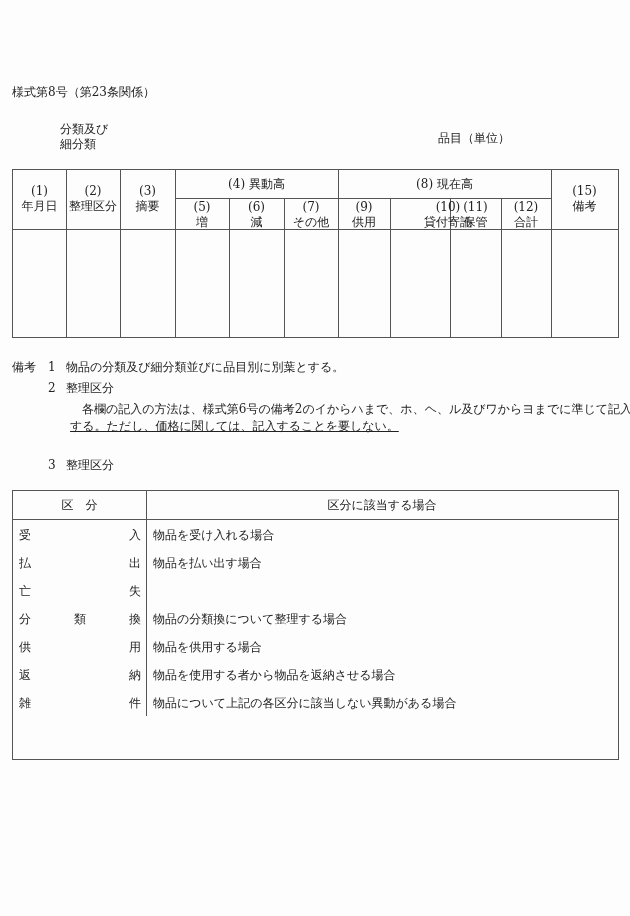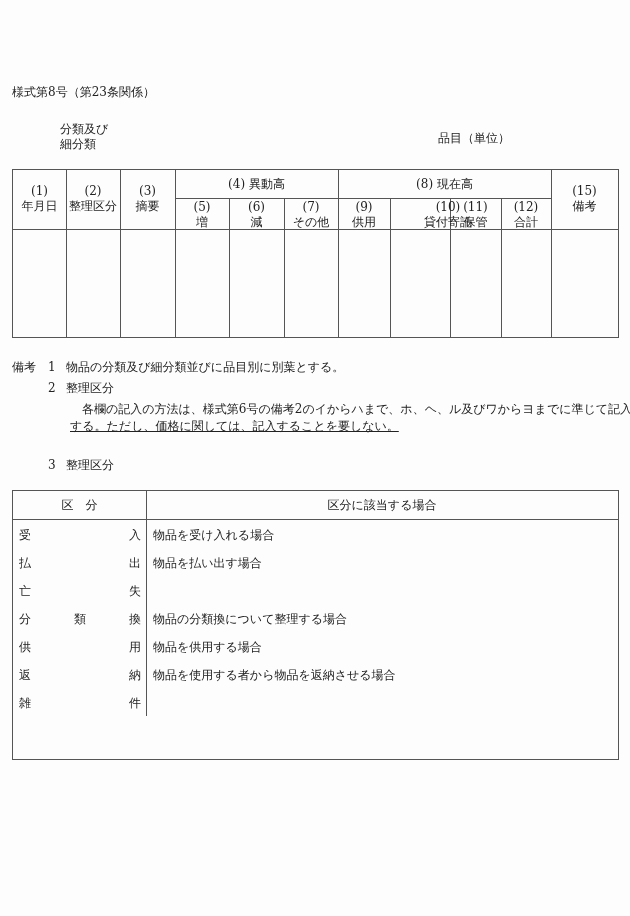--- a/index.html
+++ b/index.html
@@ -151,14 +151,15 @@
       <span>返</span>
       <span>納</span>
     </div>
     <div class="desc">物品を使用する者から物品を返納させる場合</div>
   </div>
   <div class="row2" style="top:198px;">
     <div class="kubun">
       <span>雑</span>
       <span>件</span>
     </div>
+    <div class="desc">物品について上記の各区分に該当しない異動がある場合</div>
   </div>
 </div>
 
 </body></html>

